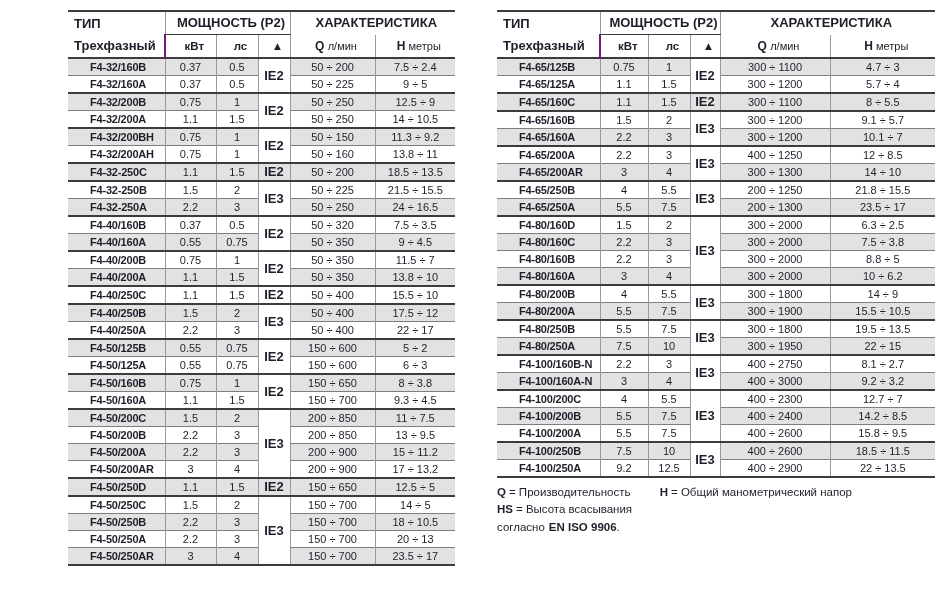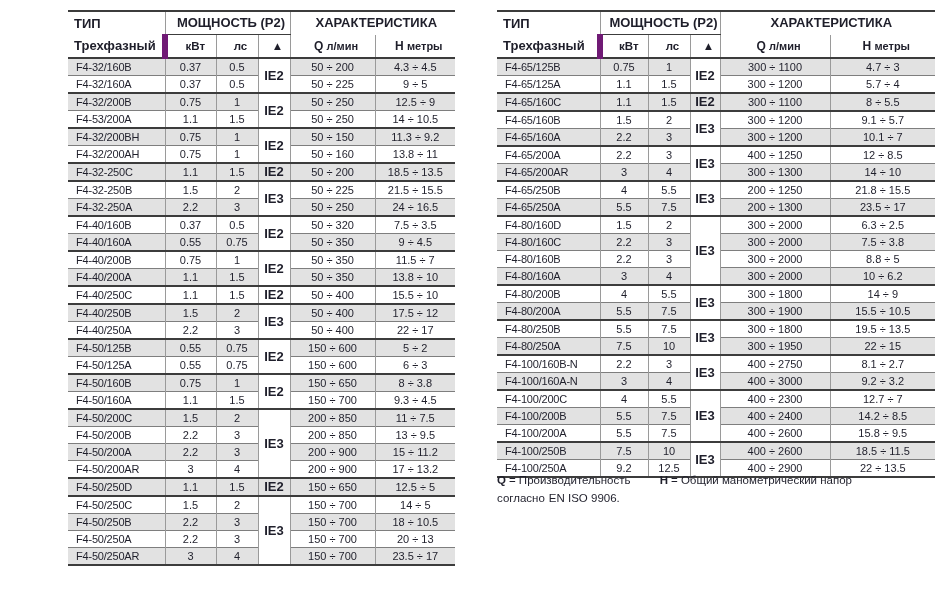--- a/index.html
+++ b/index.html
@@ -32,40 +32,40 @@
   td{font-size:11px;height:16px;line-height:16px;text-align:center;}
 
   thead th{height:22px;line-height:22px;}
   th.th-type{text-align:left;padding-left:6px;font-size:13px;}
   th.th-type .th-line{height:22px;line-height:22px;}
   th.th-power{font-size:13px;border-bottom:1px solid #3c3c3c;}
   th.th-char{font-size:13px;}
   th.th-sub{font-size:11.5px;}
   th.th-power,th.th-char,
   thead tr.sub-row th{border-left:1px solid #9a9a9a;padding-left:7px;}
-  thead tr.sub-row th:nth-child(1){border-left:6px solid #701a75;}
-  .unit-label{font-weight:bold;font-size:11px;}
+  thead tr.sub-row th:nth-child(1){border-left:2px solid #701a75;}
+  .unit-label{font-weight:normal;font-size:11px;}
   .qty-symbol{font-weight:bold;font-size:12px;}
   .tri{font-size:10px;}
 
   tbody td{border-left:1px solid #9a9a9a;border-top:1px solid #7e7e7e;}
   tbody td:first-child{border-left:none;}
   tbody tr.group-start td{border-top:2px solid #3c3c3c;}
   tbody tr.shaded td{background:#e2e2e2;}
   tbody tr.plain td{background:#ffffff;}
   tbody td.ie-cell{background:#ffffff !important;font-weight:bold;font-size:13px;}
   tbody tr.shaded td.ie-cell.single{background:#e2e2e2 !important;}
   td.type-cell{
-    text-align:left;padding-left:8px;font-weight:normal;font-size:11px;
+    text-align:left;padding-left:22px;font-weight:bold;font-size:11px;
     letter-spacing:-0.2px;white-space:nowrap;
   }
   td.num-cell{white-space:nowrap;}
 
-  .legend{position:absolute;left:497px;top:472px;width:448px;font-size:11.5px;line-height:17px;}
-  .legend .b{font-weight:normal;}
+  .legend{position:absolute;left:497px;top:484px;width:448px;font-size:11.5px;line-height:17px;}
+  .legend .b{font-weight:bold;}
   .legend-row1 .pair1{display:inline-block;margin-right:26px;}
   .legend .term{font-weight:bold;margin-right:3px;}
   .tolerance{margin-top:1px;}
   .efficiency-note{margin-top:7px;}
   .efficiency-note .marker{font-size:10px;margin-right:4px;}
   .sp{display:inline-block;width:4px;}
 </style>
 </head>
 <body>
 
@@ -104,39 +104,39 @@
           </th>
         </tr>
       </thead>
       <tbody id="left-tbody">
           <tr class="shaded group-start">
             <td class="type-cell">F4-32/160B</td>
             <td class="num-cell">0.37</td>
             <td class="num-cell">0.5</td>
             <td class="ie-cell" rowspan="2">IE2</td>
             <td class="num-cell">50 ÷ 200</td>
-            <td class="num-cell">4.3 ÷ 4.5</td>
+            <td class="num-cell">7.5 ÷ 2.4</td>
           </tr>
           <tr class="plain">
             <td class="type-cell">F4-32/160A</td>
             <td class="num-cell">0.37</td>
             <td class="num-cell">0.5</td>
             <td class="num-cell">50 ÷ 225</td>
             <td class="num-cell">9 ÷ 5</td>
           </tr>
           <tr class="shaded group-start">
             <td class="type-cell">F4-32/200B</td>
             <td class="num-cell">0.75</td>
             <td class="num-cell">1</td>
             <td class="ie-cell" rowspan="2">IE2</td>
             <td class="num-cell">50 ÷ 250</td>
             <td class="num-cell">12.5 ÷ 9</td>
           </tr>
           <tr class="plain">
-            <td class="type-cell">F4-53/200A</td>
+            <td class="type-cell">F4-32/200A</td>
             <td class="num-cell">1.1</td>
             <td class="num-cell">1.5</td>
             <td class="num-cell">50 ÷ 250</td>
             <td class="num-cell">14 ÷ 10.5</td>
           </tr>
           <tr class="shaded group-start">
             <td class="type-cell">F4-32/200BH</td>
             <td class="num-cell">0.75</td>
             <td class="num-cell">1</td>
             <td class="ie-cell" rowspan="2">IE2</td>
@@ -545,20 +545,23 @@
 
   <div class="legend">
     <div class="legend-row1">
       <span class="pair1">
         <span class="term">Q</span><span>= Производительность</span>
       </span>
       <span>
         <span class="term">H</span><span>= Общий манометрический напор</span>
       </span>
     </div>
+    <div>
+      <span class="term">HS</span><span>= Высота всасывания</span>
+    </div>
     <div class="tolerance">
       <div>
         <span>согласно</span><span class="sp"></span><span class="b">EN ISO 9906</span><span>.</span>
       </div>
     </div>
   </div>
 
 </div>
 
 </body></html>

